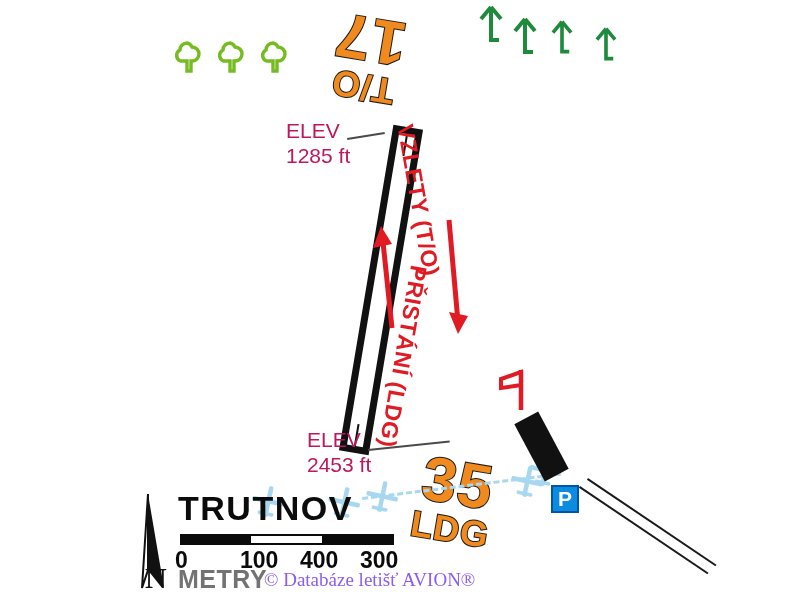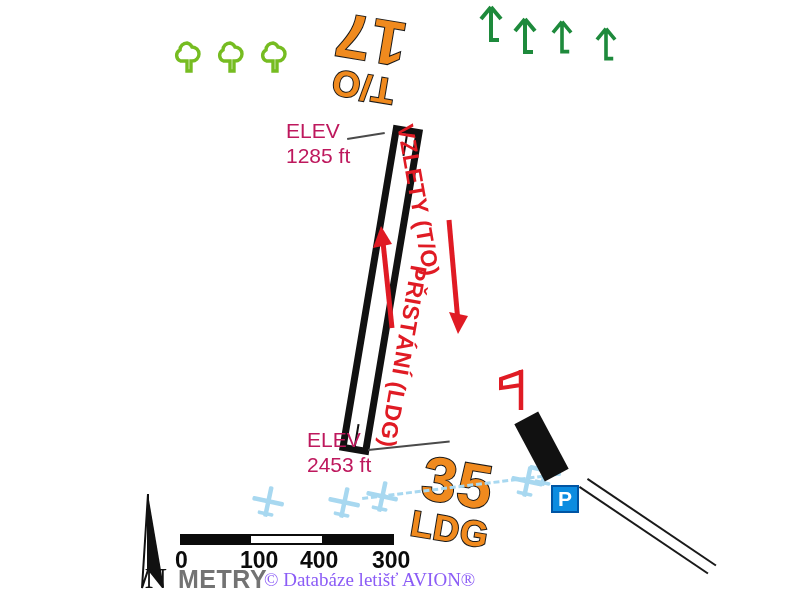--- a/index.html
+++ b/index.html
@@ -319,25 +319,26 @@
 
   <div class="road" style="left:580px; top:486px; width:155px; transform: rotate(34deg);"></div>
   <div class="road" style="left:588px; top:478px; width:155px; transform: rotate(34deg);"></div>
 
   <svg class="icon" style="left:112px;top:492px;" width="70" height="104" viewBox="0 0 70 104">
     <path d="M36 2 L30 96 L36 78 Z" fill="#ffffff" stroke="#111111" stroke-width="2"></path>
     <path d="M36 2 L52 96 L36 78 Z" fill="#111111"></path>
     <text x="33" y="96" font-family="Liberation Serif, serif" font-size="30" font-weight="bold" fill="#111111">N</text>
   </svg>
 
+  <div class="abs" id="title-trutnov">TRUTNOV</div>
 
   <div class="abs" id="scalebar">
     <div class="seg-white" style="left:71px;width:71px;"></div>
   </div>
   <div class="scale-tick-label" style="left:175px;">0</div>
   <div class="scale-tick-label" style="left:240px;">100</div>
   <div class="scale-tick-label" style="left:300px;">400</div>
-  <div class="scale-tick-label" style="left:372px;">300</div>
+  <div class="scale-tick-label" style="left:360px;">300</div>
 
   <div class="abs" id="scale-units">METRY</div>
   <div class="abs" id="copyright">© Databáze letišť AVION®</div>
 
 </div>
 
 </body></html>

